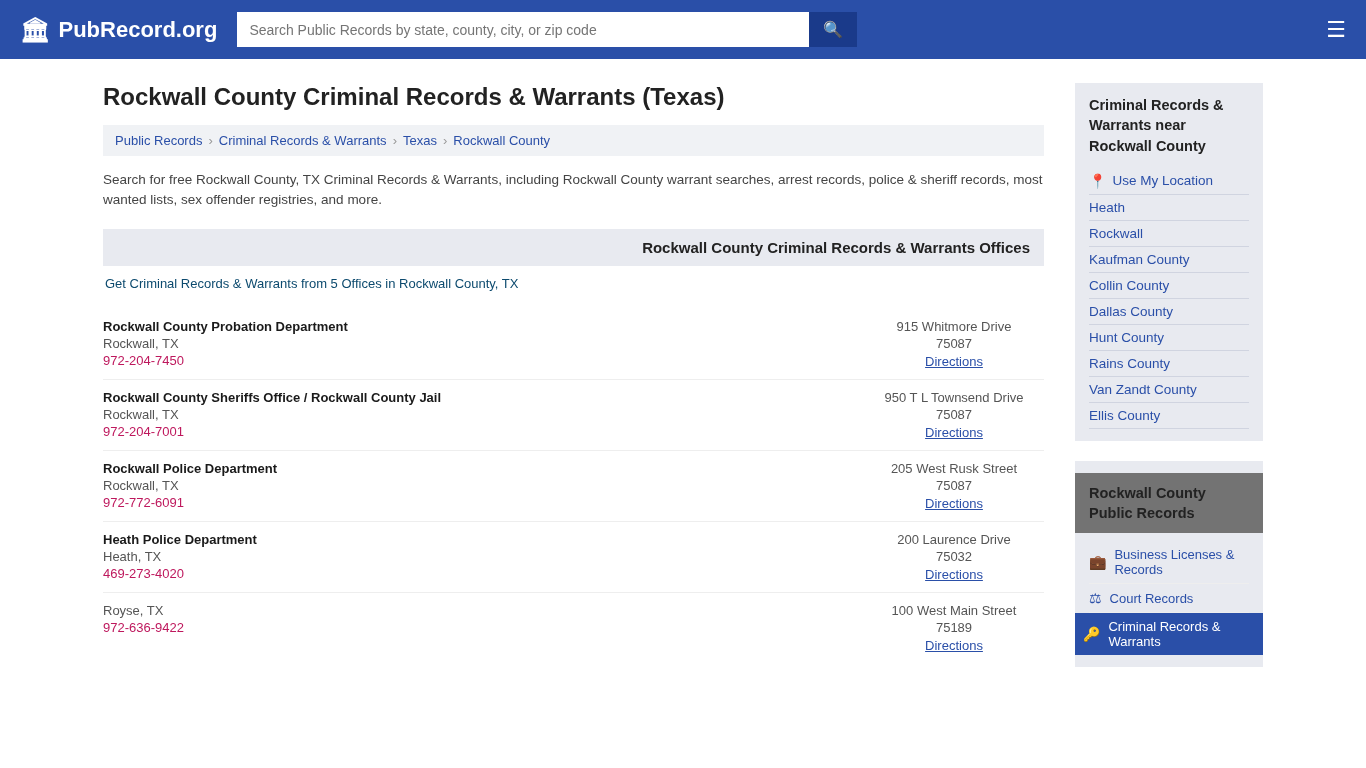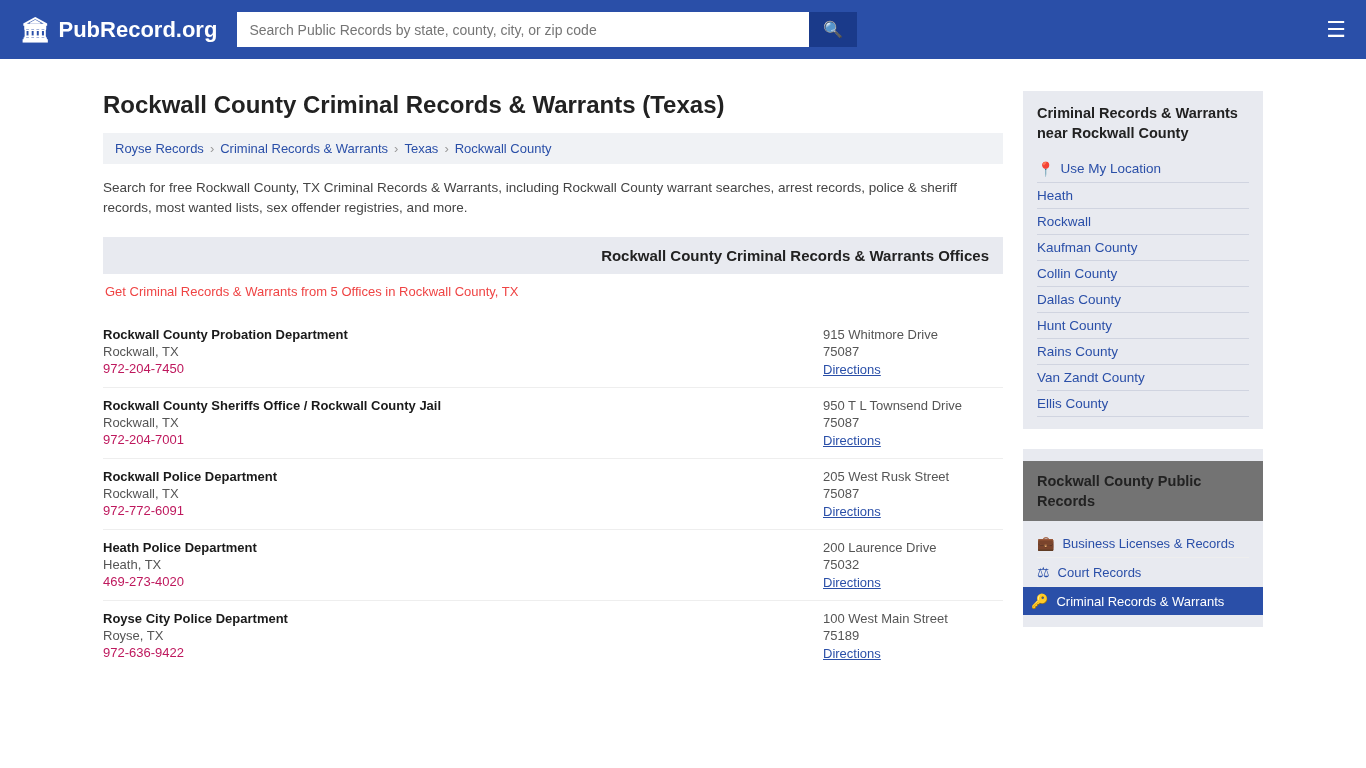--- a/index.html
+++ b/index.html
@@ -49,31 +49,31 @@
     .menu-icon {
       color: #fff;
       font-size: 22px;
       cursor: pointer;
       margin-left: auto;
     }
 
     
     .main-wrapper {
       max-width: 1200px;
-      margin: 12px auto;
+      margin: 4px auto;
       padding: 20px 20px;
       display: flex;
-      gap: 20px;
+      gap: 31px;
     }
     .content {
       flex: 1;
       min-width: 0;
     }
     .sidebar {
-      width: 240px;
+      width: 188px;
       flex-shrink: 0;
     }
 
     
     .page-title {
       font-size: 24px;
       font-weight: bold;
       color: #222;
       margin-bottom: 14px;
     }
@@ -110,21 +110,21 @@
       padding: 10px 14px;
       font-size: 15px;
       font-weight: bold;
       color: #222;
       margin-bottom: 10px;
       text-align: right;
     }
 
     .section-subtext {
       font-size: 13px;
-      color: #ef4444;
+      color: #0c4a6e;
       margin-bottom: 18px;
       padding: 0 2px;
     }
 
     
     .office-entry {
       display: flex;
       justify-content: space-between;
       align-items: flex-start;
       padding: 10px 0;
@@ -141,21 +141,21 @@
     .office-city {
       font-size: 13px;
       color: #555;
       margin-bottom: 2px;
     }
     .office-phone {
       font-size: 13px;
       color: #be185d;
     }
     .office-right {
-      text-align: left;
+      text-align: center;
       min-width: 180px;
     }
     .office-address {
       font-size: 13px;
       color: #555;
       margin-bottom: 2px;
     }
     .office-zip {
       font-size: 13px;
       color: #555;
@@ -244,21 +244,21 @@
     <span class="menu-icon">☰</span>
   </div>
 </header>
 
 <div class="main-wrapper">
 
   <div class="content">
     <h1 class="page-title">Rockwall County Criminal Records &amp; Warrants (Texas)</h1>
 
     <nav class="breadcrumb">
-      <a href="#">Royse Records</a>
+      <a href="#">Public Records</a>
       <span class="sep">›</span>
       <a href="#">Criminal Records &amp; Warrants</a>
       <span class="sep">›</span>
       <a href="#">Texas</a>
       <span class="sep">›</span>
       <a href="#">Rockwall County</a>
     </nav>
 
     <p class="description">Search for free Rockwall County, TX Criminal Records &amp; Warrants, including Rockwall County warrant searches, arrest records, police &amp; sheriff records, most wanted lists, sex offender registries, and more.</p>
 
@@ -310,21 +310,20 @@
         <div class="office-phone">469-273-4020</div>
       </div>
       <div class="office-right">
         <div class="office-address">200 Laurence Drive</div>
         <div class="office-zip">75032</div>
         <a class="directions-link" href="#">Directions</a>
       </div>
     </div>
           <div class="office-entry">
       <div class="office-left">
-        <div class="office-name">Royse City Police Department</div>
         <div class="office-city">Royse, TX</div>
         <div class="office-phone">972-636-9422</div>
       </div>
       <div class="office-right">
         <div class="office-address">100 West Main Street</div>
         <div class="office-zip">75189</div>
         <a class="directions-link" href="#">Directions</a>
       </div>
     </div>
         </div>

